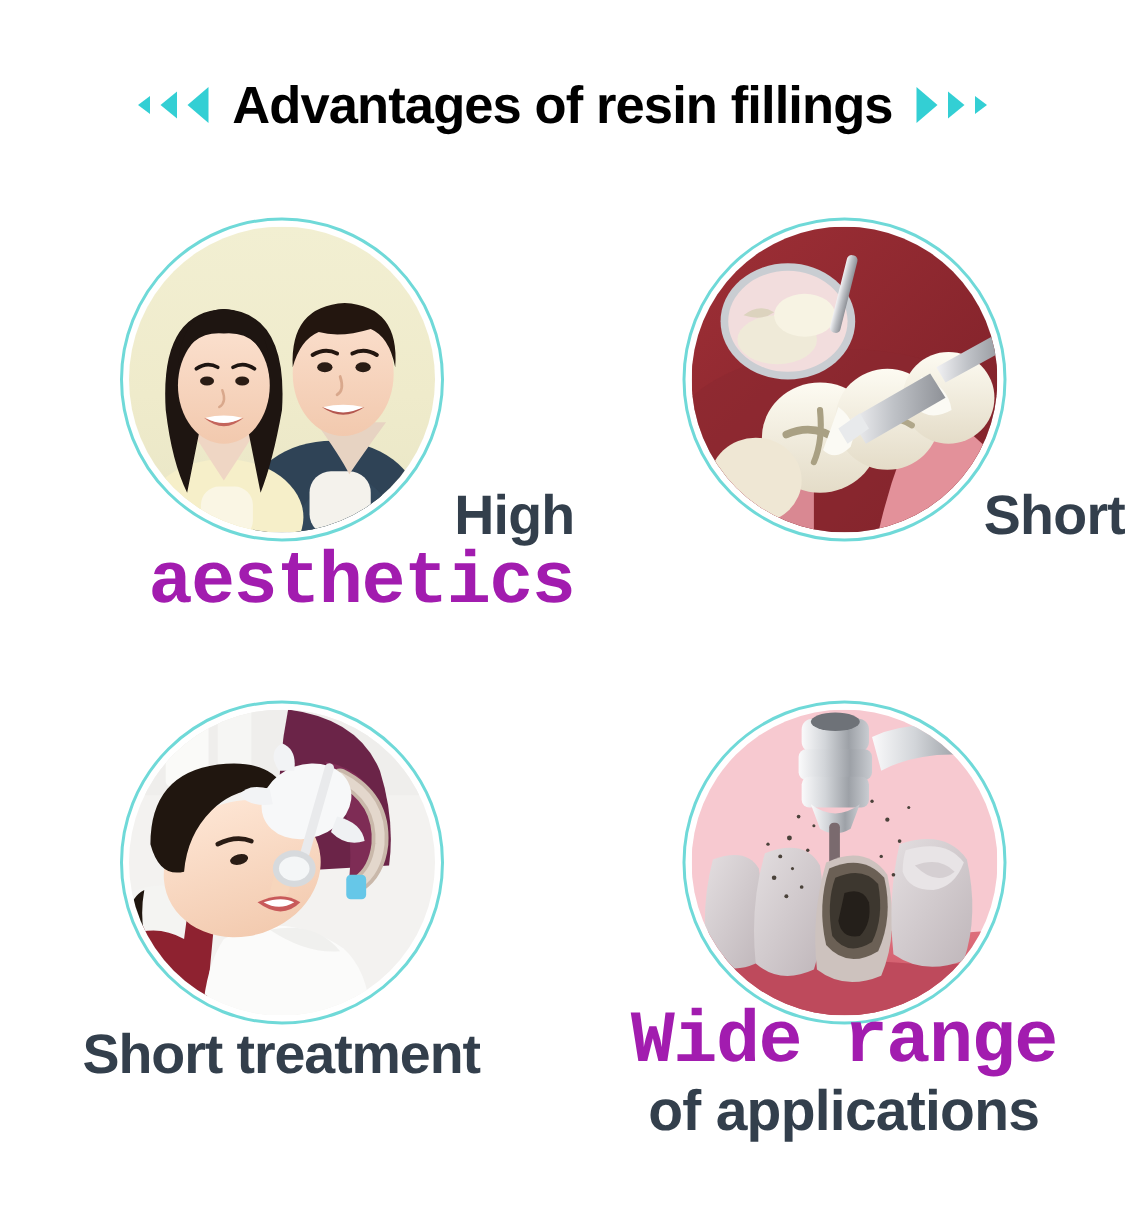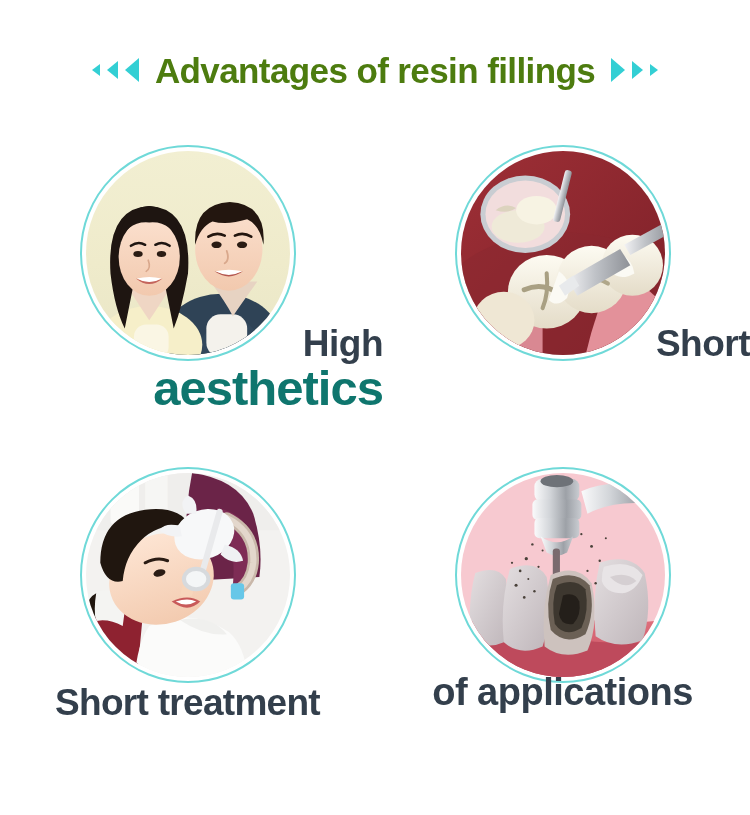--- a/index.html
+++ b/index.html
@@ -44,21 +44,21 @@
   .tri-l-2 { border-top: 9px solid transparent;  border-bottom: 9px solid transparent;  border-right: 11px solid #33CFD4; }
   .tri-l-3 { border-top: 12px solid transparent; border-bottom: 12px solid transparent; border-right: 14px solid #33CFD4; }
   
   .tri-r-1 { border-top: 12px solid transparent; border-bottom: 12px solid transparent; border-left: 14px solid #33CFD4; }
   .tri-r-2 { border-top: 9px solid transparent;  border-bottom: 9px solid transparent;  border-left: 11px solid #33CFD4; }
   .tri-r-3 { border-top: 6px solid transparent;  border-bottom: 6px solid transparent;  border-left: 8px  solid #33CFD4; }
 
   .header-title {
     font-size: 35px;
     font-weight: bold;
-    color: #4d7c0f;
+    color: #000000;
     letter-spacing: -0.6px;
     white-space: nowrap;
     line-height: 1;
   }
 
   
   .grid {
     position: absolute;
     top: 130px;
     left: 0;
@@ -107,22 +107,23 @@
     width: 375px;
     z-index: 5;
     pointer-events: none;
   }
   .cap-line { display: block; line-height: 1.0; white-space: nowrap; }
   .cap-dark {
     color: #333F4C;
     font-weight: bold;
   }
   .cap-teal {
-    color: #0f766e;
+    color: #a21caf;
     font-weight: bold;
+    font-family: Liberation Mono, monospace;
   }
 
   
   .cap-aesthetics { top: 195px; text-align: right; padding-left: 8px; }
   .cap-aesthetics .l1 { font-size: 37px; letter-spacing: -0.5px; }
   .cap-aesthetics .l2 { font-size: 49px; letter-spacing: -1px; margin-top: 2px; margin-left: 28px; }
 
   .cap-adhesion { top: 195px; text-align: right; padding-right: 16px; }
   .cap-adhesion .l1 { font-size: 37px; letter-spacing: -0.5px; }
   .cap-adhesion .l2 { font-size: 49px; letter-spacing: -1px; margin-top: 2px; margin-right: 4px; }
@@ -400,18 +401,19 @@
                 <circle cx="132" cy="108" r="1.2"></circle>
                   <circle cx="118" cy="60" r="1.1"></circle>
                 <circle cx="66" cy="104" r="1.0"></circle>
                   <circle cx="72" cy="116" r="1.2"></circle>
               </g>
             </g>
           </svg>
         </div>
       </div>
       <div class="caption cap-wide">
+        <span class="cap-line l1 cap-teal">Wide range</span>
         <span class="cap-line l2 cap-dark">of applications</span>
       </div>
     </div>
   </div>
 
 </div>
 
 </body></html>

